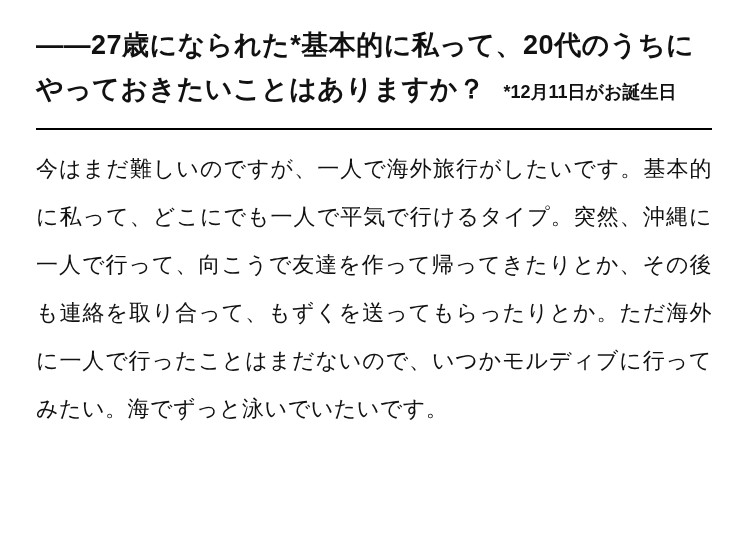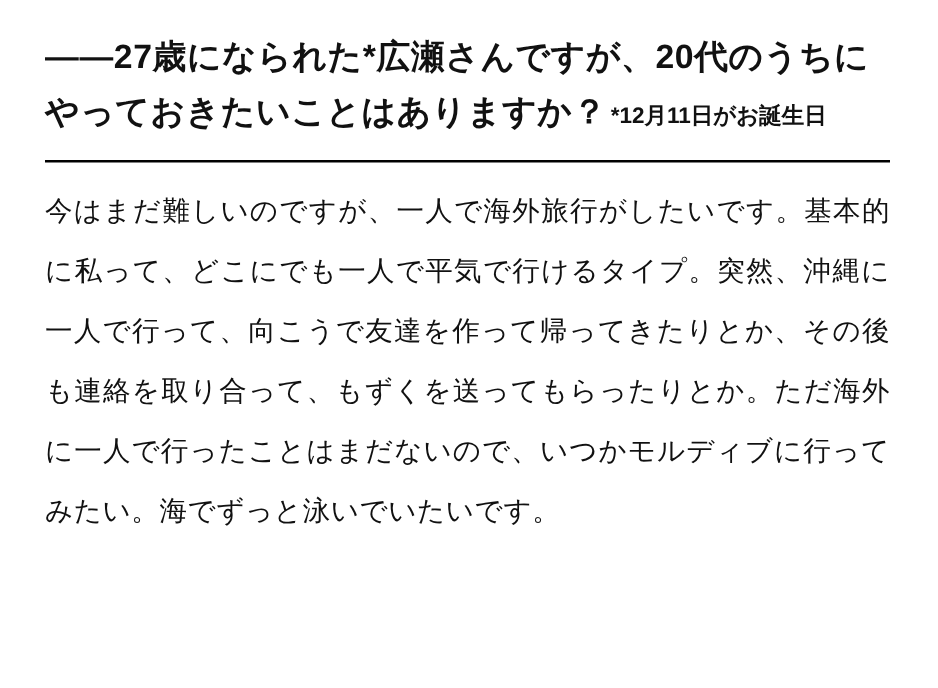--- a/index.html
+++ b/index.html
@@ -20,21 +20,21 @@
     font-size: 27px;
     font-weight: 700;
     line-height: 44px;
     letter-spacing: 0.5px;
     color: #111111;
   }
   .footnote {
     font-size: 18px;
     font-weight: 700;
     letter-spacing: 0;
-    margin-left: 3px;
+    margin-left: 18px;
     color: #111111;
   }
   .divider {
     border: none;
     height: 2px;
     background: #000000;
     margin: 14px 0 0 0;
   }
   .answer {
     margin: 15px 0 0 0;
@@ -44,19 +44,19 @@
     letter-spacing: 0.5px;
     color: #111111;
     text-align: justify;
   }
 </style>
 </head>
 <body>
 
 <div class="article">
   <h2 class="question">
-    <span>——27歳になられた*広瀬さんですが、20代のうちにやっておきたいことはありますか？</span><span class="footnote">*12月11日がお誕生日</span>
+    <span>——27歳になられた*基本的に私って、20代のうちにやっておきたいことはありますか？</span><span class="footnote">*12月11日がお誕生日</span>
   </h2>
 
   <hr class="divider">
 
   <p class="answer">今はまだ難しいのですが、一人で海外旅行がしたいです。基本的に私って、どこにでも一人で平気で行けるタイプ。突然、沖縄に一人で行って、向こうで友達を作って帰ってきたりとか、その後も連絡を取り合って、もずくを送ってもらったりとか。ただ海外に一人で行ったことはまだないので、いつかモルディブに行ってみたい。海でずっと泳いでいたいです。</p>
 </div>
 
 </body></html>

